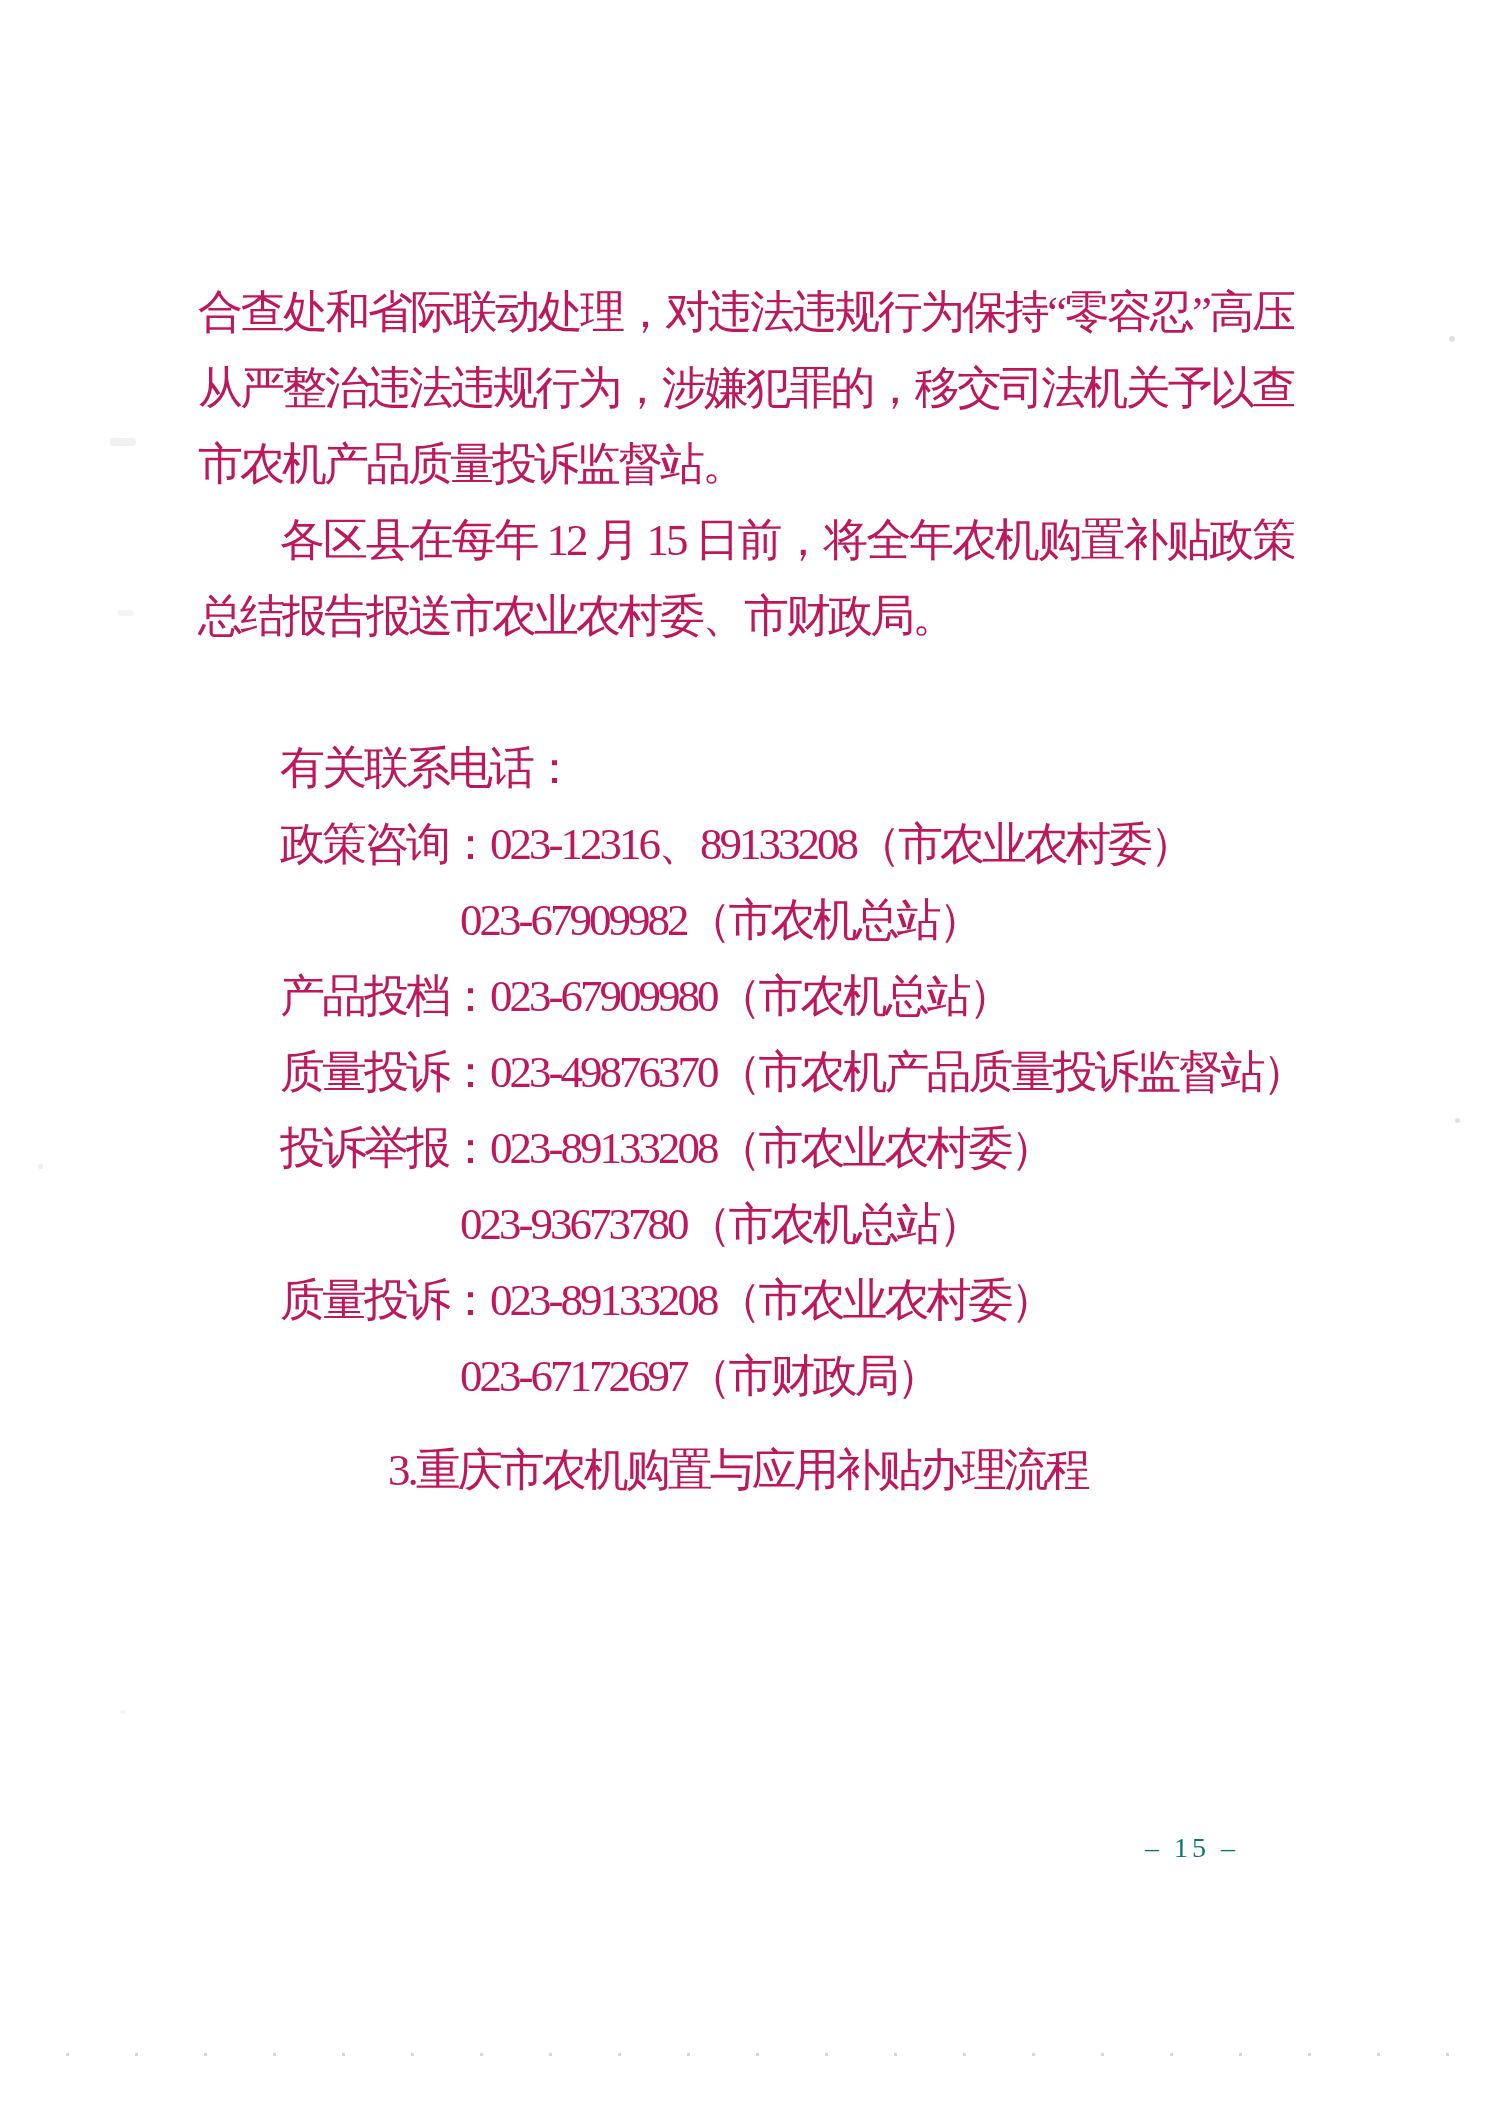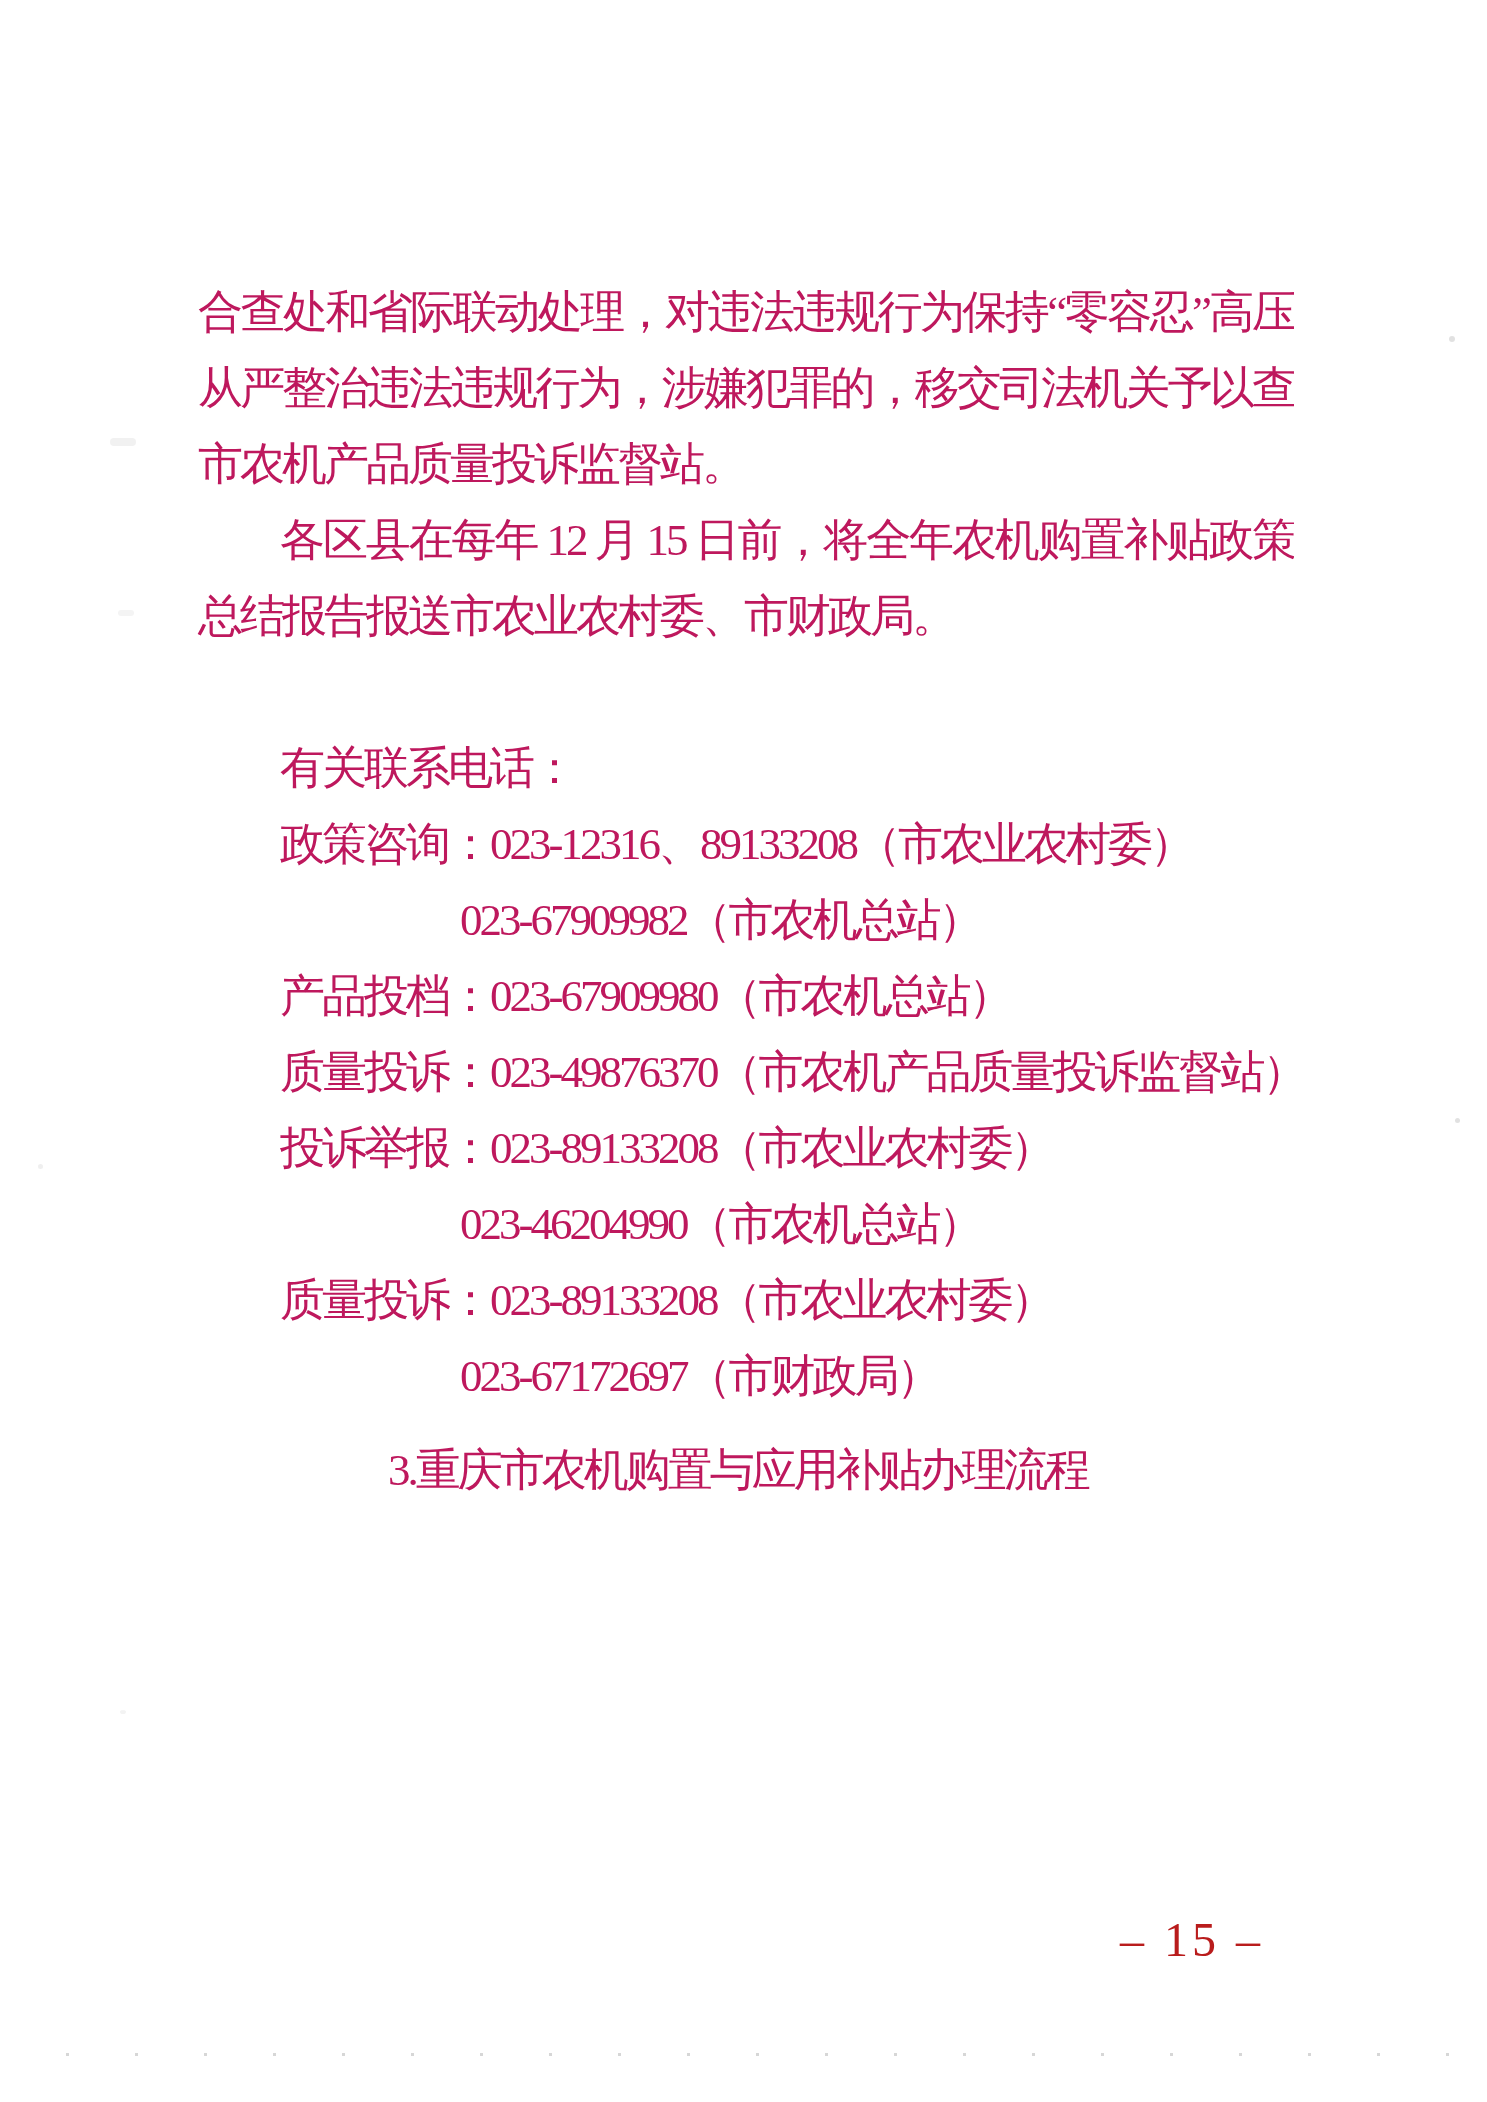--- a/index.html
+++ b/index.html
@@ -43,29 +43,29 @@
     overflow: hidden;
   }
   .indent2 { text-indent: 82px; }
   .blankline { height: 76px; }
   .spacer { height: 18px; }
   .off-label { padding-left: 82px; }      
   .off-cont  { padding-left: 262px; }     
   .off-att2  { padding-left: 190px; }     
   .pagenum {
     position: absolute;
-    top: 1916px;
+    top: 1824px;
     left: 1087px;
     width: 210px;
     height: 48px;
     line-height: 48px;
     text-align: center;
-    font-size: 48px;
+    font-size: 28px;
     letter-spacing: 4px;
-    color: #b91c1c;
+    color: #0f766e;
   }
   
   .speck {
     position: absolute;
     background: #c9c9c9;
     border-radius: 50%;
     opacity: 0.55;
   }
   .bottom-ticks {
     position: absolute;
@@ -106,21 +106,21 @@
     <div class="line off-label">
       <span>产品投档：</span><span>023-67909980（市农机总站）</span>
     </div>
     <div class="line off-label">
       <span>质量投诉：</span><span>023-49876370（市农机产品质量投诉监督站）</span>
     </div>
     <div class="line off-label">
       <span>投诉举报：</span><span>023-89133208（市农业农村委）</span>
     </div>
     <div class="line off-cont">
-      <span>023-46204990（市农机总站）</span>
+      <span>023-93673780（市农机总站）</span>
     </div>
     <div class="line off-label">
       <span>质量投诉：</span><span>023-89133208（市农业农村委）</span>
     </div>
     <div class="line off-cont">
       <span>023-67172697（市财政局）</span>
     </div>
 
     <div class="spacer"></div>
 

